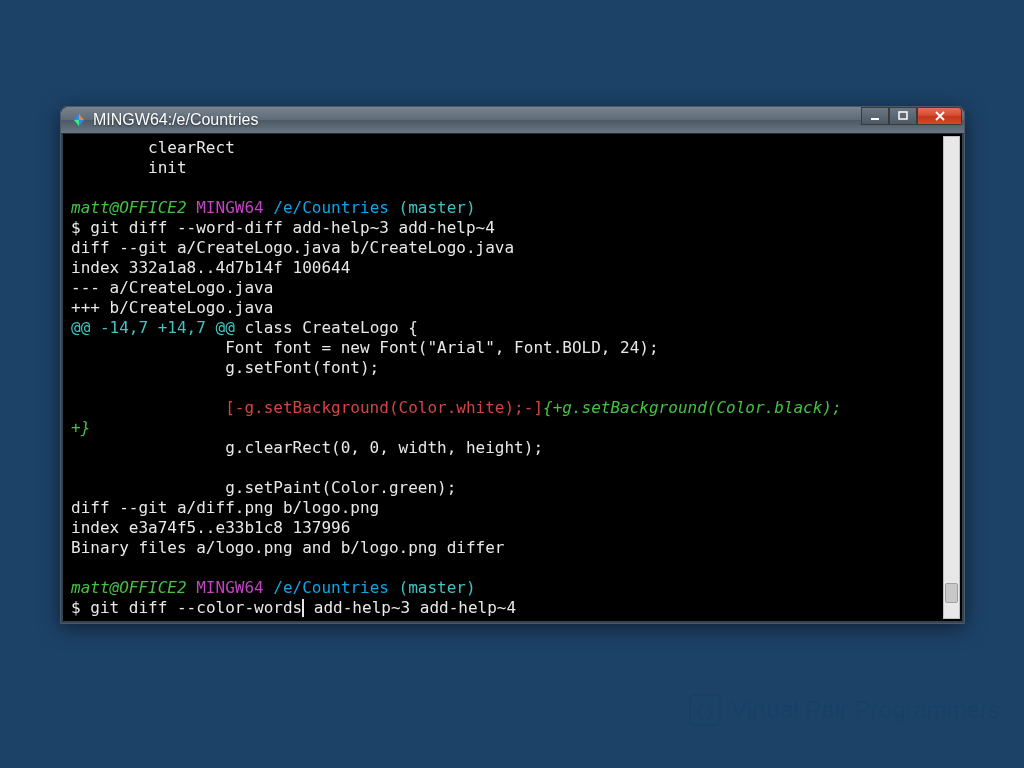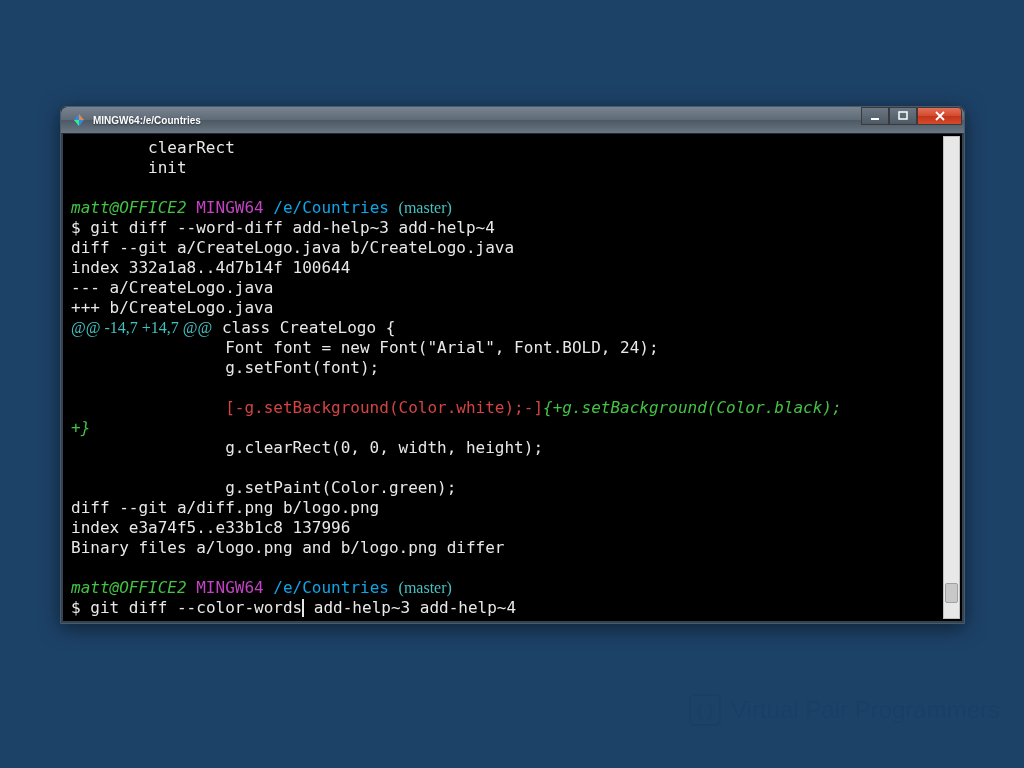--- a/index.html
+++ b/index.html
@@ -36,22 +36,22 @@
     .titlebar-icon {
       width: 16px;
       height: 16px;
       margin: 0 6px;
       display: inline-flex;
       align-items: center;
       justify-content: center;
     }
     .titlebar-title {
       color: #fff;
-      font-size: 10px;
-      font-weight: bold;
+      font-size: 16px;
+      font-weight: normal;
       text-shadow: 0 1px 2px rgba(0,0,0,0.5);
     }
     .window-controls {
       position: absolute;
       right: 2px;
       top: 0px;
       display: flex;
       gap: 0;
     }
     .win-btn {
@@ -101,21 +101,21 @@
       right: 1px;
       bottom: 15px;
       height: 20px;
       background: #c8c8c8;
       border: 1px solid #a0a0a0;
       border-radius: 2px;
     }
     .c-green { color: #44c244; font-style: italic; }
     .c-magenta { color: #c244c2; }
     .c-yellow { color: #0ea5e9; }
-    .c-cyan { color: #44c2c2; font-family: Liberation Serif, serif; }
+    .c-cyan { color: #44c2c2; }
     .c-red { color: #d44444; }
     .c-white { color: #e8e8e8; }
     .cursor {
       display: inline-block;
       width: 2px;
       height: 18px;
       background: #e8e8e8;
       vertical-align: text-bottom;
     }
     .watermark {

